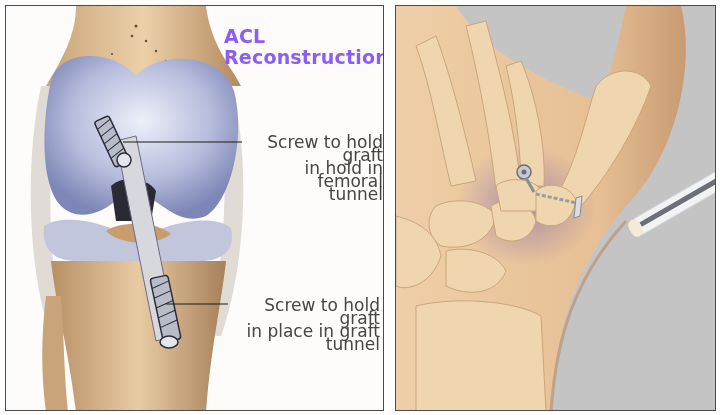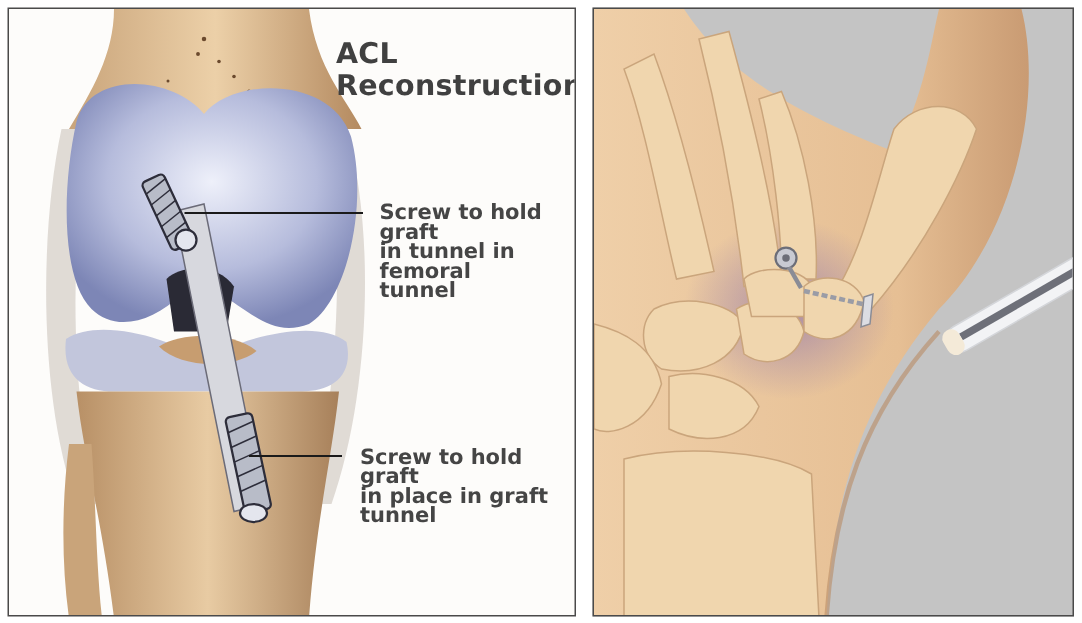--- a/index.html
+++ b/index.html
@@ -1,22 +1,22 @@
 <!DOCTYPE html>
 <html><head>
 <meta charset="utf-8">
 <style>
   html,body{margin:0;padding:0;background:#ffffff;}
   body{width:721px;height:415px;position:relative;overflow:hidden;font-family:"DejaVu Sans","Liberation Sans",sans-serif;}
   .panel{position:absolute;box-sizing:border-box;border:1.5px solid #4a4a4a;overflow:hidden;}
   #left{left:5px;top:5px;width:379px;height:406px;background:#fdfcfa;}
   #right{left:395px;top:5px;width:321px;height:406px;background:#c4c4c4;}
   svg{position:absolute;left:0;top:0;}
-  .title{position:absolute;left:218px;top:20px;color:#404040;font-weight:bold;font-size:19px;line-height:21px;letter-spacing:0.2px;}
-  .label{position:absolute;color:#454545;font-weight:bold;font-size:14px;line-height:13px;}
+  .title{position:absolute;left:218px;top:20px;color:#8b5cf6;font-weight:bold;font-size:19px;line-height:21px;letter-spacing:0.2px;}
+  .label{position:absolute;color:#454545;font-weight:normal;font-size:17px;line-height:13px;text-align:right;}
   #lbl-fem{left:247px;top:130px;width:130px;}
   #lbl-tib{left:234px;top:293px;width:140px;}
 </style>
 </head>
 <body>
 
 <div id="left" class="panel">
   <svg width="379" height="406" viewBox="0 0 379 406">
     <defs>
       <linearGradient id="boneG" x1="0" x2="1">
@@ -90,21 +90,21 @@
     <line x1="160" y1="298" x2="222" y2="298" stroke="#1a1a1a" stroke-width="1.2"></line>
   </svg>
 
   <div class="title">
     <div>ACL</div>
     <div>Reconstruction</div>
   </div>
 
   <div id="lbl-fem" class="label">
     <div>Screw to hold graft</div>
-    <div>in tunnel in femoral</div>
+    <div>in hold in femoral</div>
     <div>tunnel</div>
   </div>
 
   <div id="lbl-tib" class="label">
     <div>Screw to hold graft</div>
     <div>in place in graft</div>
     <div>tunnel</div>
   </div>
 </div>
 

